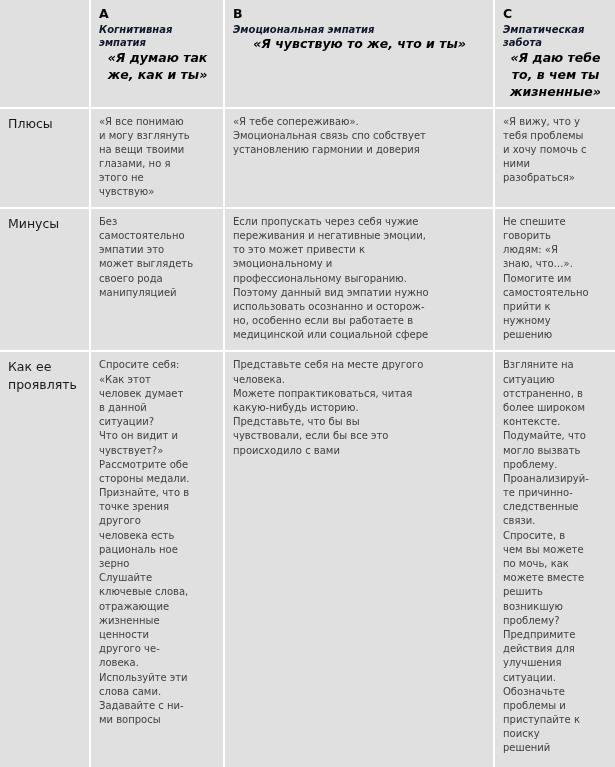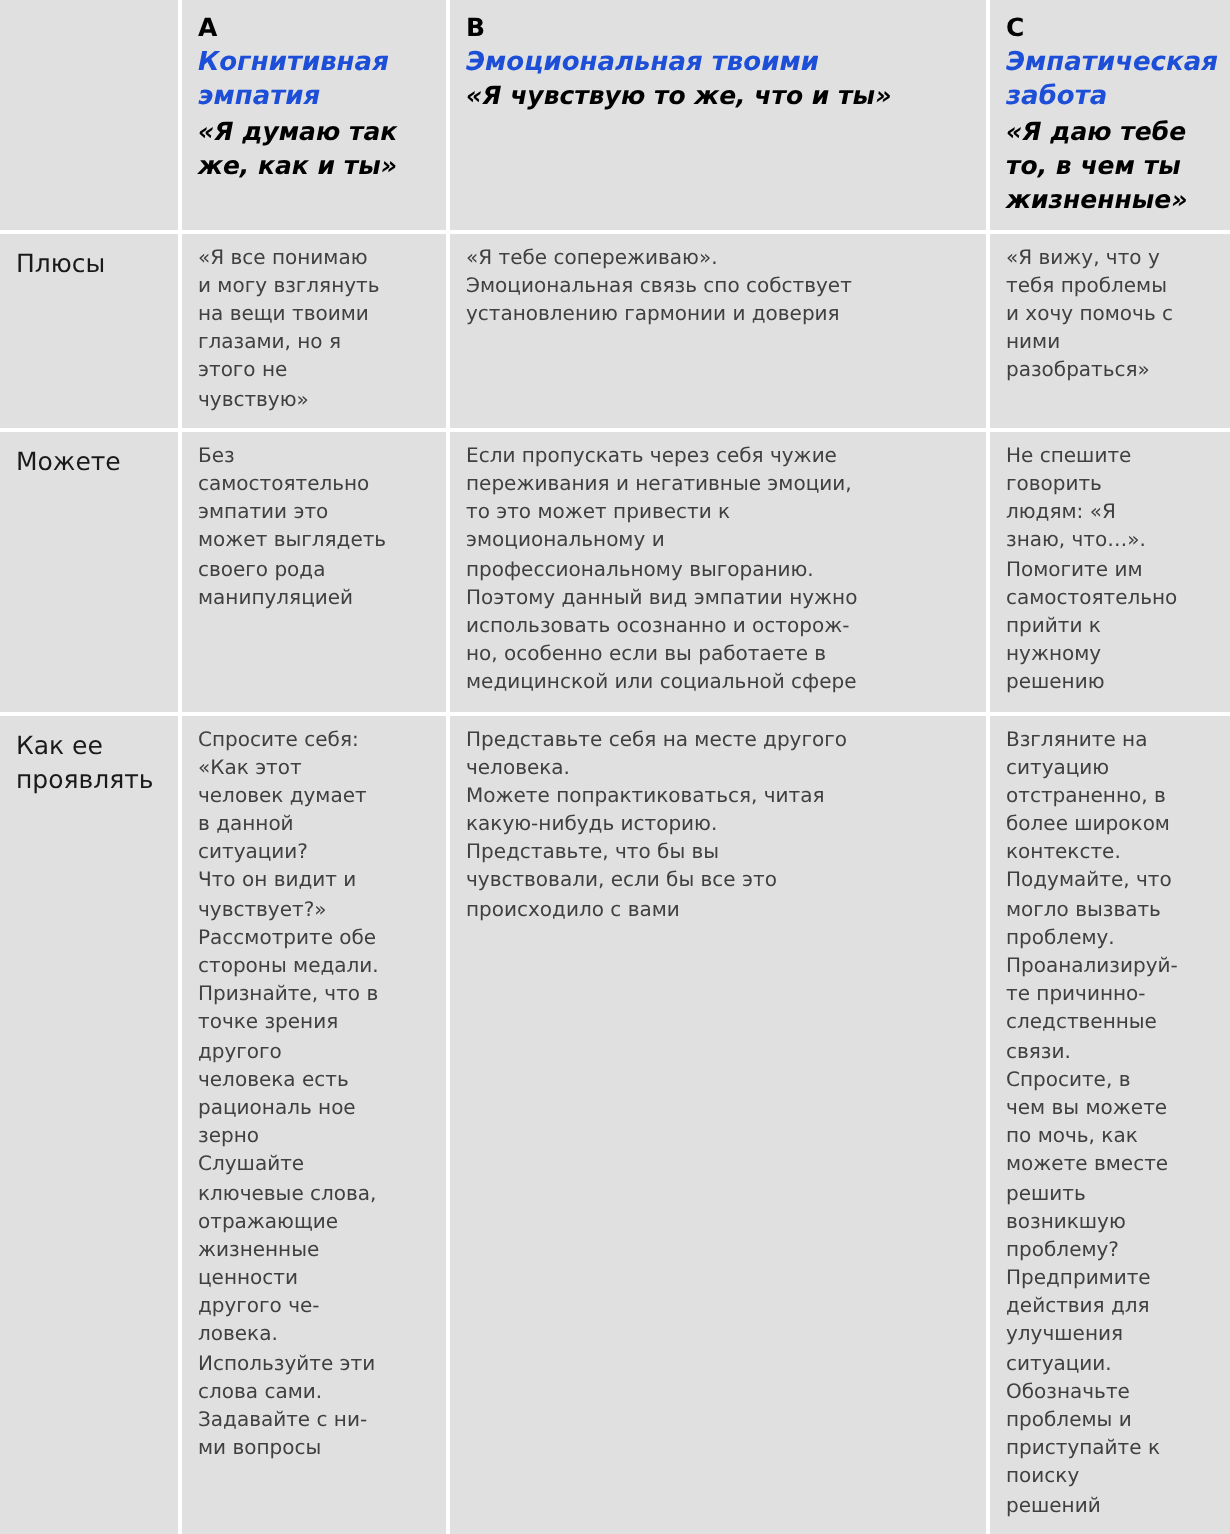--- a/index.html
+++ b/index.html
@@ -56,33 +56,34 @@
     font-weight: bold;
     font-style: normal;
     font-size: 12.5px;
     line-height: 1.35;
     color: #000;
   }
   .hdr-title {
     display: block;
     font-weight: bold;
     font-style: italic;
-    font-size: 13px;
+    font-size: 10px;
     line-height: 1.35;
-    color: #1d4ed8;
+    color: #0f172a;
     white-space: pre-line;
   }
   .hdr-quote {
     display: block;
     font-weight: bold;
     font-style: italic;
     font-size: 12.5px;
     line-height: 1.35;
     color: #000;
     white-space: pre-line;
+    text-align: center;
   }
 
   
   .row-label {
     font-weight: bold;
     color: #000;
     background: #e0e0e0;
     white-space: pre-line;
     font-size: 12.5px;
     line-height: 1.4;
@@ -116,21 +117,21 @@
       <th class="spacer"></th>
       <th>
         <span class="hdr-letter">A</span>
         <span class="hdr-title">Когнитивная
 эмпатия</span>
         <span class="hdr-quote">«Я думаю так
 же, как и ты»</span>
       </th>
       <th>
         <span class="hdr-letter">B</span>
-        <span class="hdr-title">Эмоциональная твоими</span>
+        <span class="hdr-title">Эмоциональная эмпатия</span>
         <span class="hdr-quote">«Я чувствую то же, что и ты»</span>
       </th>
       <th>
         <span class="hdr-letter">C</span>
         <span class="hdr-title">Эмпатическая
 забота</span>
         <span class="hdr-quote">«Я даю тебе
 то, в чем ты
 жизненные»</span>
       </th>
@@ -154,21 +155,21 @@
       </td>
       <td class="tone-base">
         <span class="cell-text">«Я вижу, что у
 тебя проблемы
 и хочу помочь с
 ними
 разобраться»</span>
       </td>
     </tr>
     <tr>
-      <td class="row-label">Можете</td>
+      <td class="row-label">Минусы</td>
       <td class="tone-base">
         <span class="cell-text">Без
 самостоятельно
 эмпатии это
 может выглядеть
 своего рода
 манипуляцией</span>
       </td>
       <td class="tone-light">
         <span class="cell-text">Если пропускать через себя чужие

